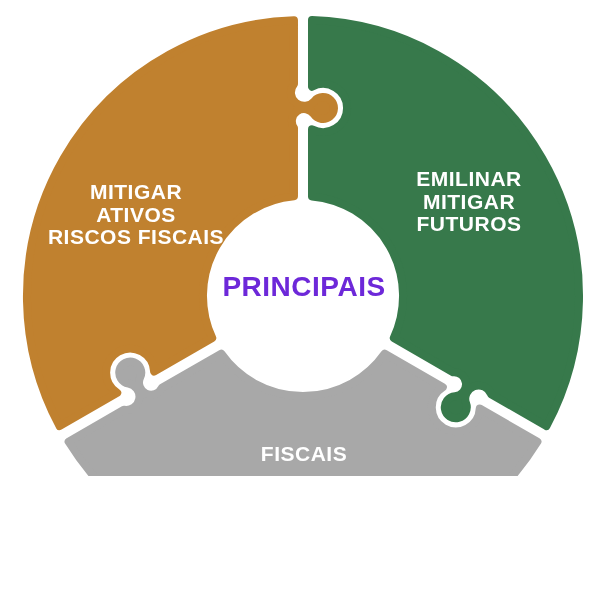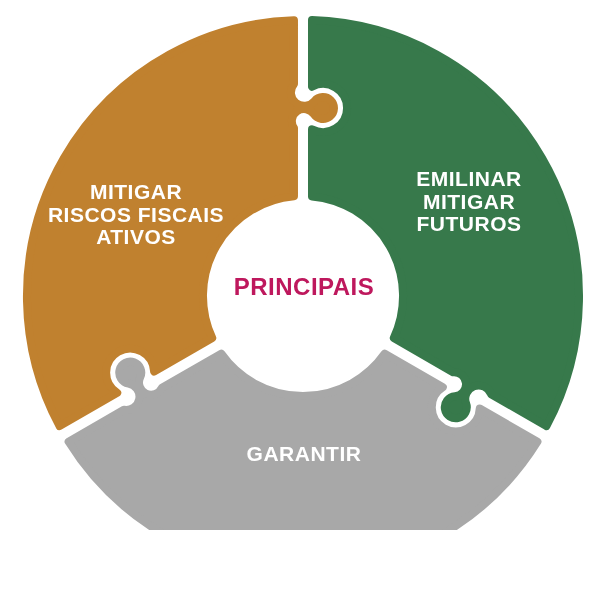--- a/index.html
+++ b/index.html
@@ -1,32 +1,32 @@
 <!DOCTYPE html>
 <html><head>
 <meta charset="utf-8">
 <style>
   html,body{margin:0;padding:0;background:#fff;}
   .canvas{
-    position:relative;width:608px;height:530px;background:#ffffff;overflow:hidden;
+    position:relative;width:608px;height:476px;background:#ffffff;overflow:hidden;
     font-family:"Liberation Sans","DejaVu Sans",sans-serif;
   }
   .puzzle-svg{position:absolute;left:0;top:0;width:608px;height:608px;}
   .piece{stroke-width:8;stroke-linejoin:round;stroke-linecap:round;}
   .seg-label{
     position:absolute;transform:translateX(-50%);
     color:#ffffff;font-weight:700;font-size:21px;line-height:22.5px;
     letter-spacing:0.5px;text-align:center;white-space:nowrap;
   }
   .label-orange{left:136px;top:181px;}
   .label-green{left:469px;top:168px;}
   .label-gray{left:304px;top:443px;}
   .center-label{
     position:absolute;left:304px;top:270px;transform:translateX(-50%);
-    color:#be185d;font-weight:700;font-size:24px;line-height:33px;
+    color:#6d28d9;font-weight:700;font-size:28px;line-height:33px;
     letter-spacing:0.5px;text-align:right;white-space:nowrap;
   }
 </style>
 </head>
 <body>
 
 <div class="canvas">
 
   <svg class="puzzle-svg" viewBox="0 0 608 608">
     <defs>
@@ -46,31 +46,31 @@
     </defs>
     <g transform="translate(303,296)">
       <use href="#piece" class="piece" transform="rotate(0)" fill="#37794B" stroke="#37794B"></use>
       <use href="#piece" class="piece" transform="rotate(120)" fill="#A8A8A8" stroke="#A8A8A8"></use>
       <use href="#piece" class="piece" transform="rotate(240)" fill="#C0812F" stroke="#C0812F"></use>
     </g>
   </svg>
 
   <div class="seg-label label-orange">
     <div>MITIGAR</div>
+    <div>ATIVOS</div>
     <div>RISCOS FISCAIS</div>
-    <div>ATIVOS</div>
   </div>
 
   <div class="seg-label label-green">
     <div>EMILINAR</div>
     <div>MITIGAR</div>
     <div>FUTUROS</div>
   </div>
 
   <div class="seg-label label-gray">
-    <div>GARANTIR</div>
+    <div>FISCAIS</div>
   </div>
 
   <div class="center-label">
     <div>PRINCIPAIS</div>
   </div>
 
 </div>
 
 </body></html>

